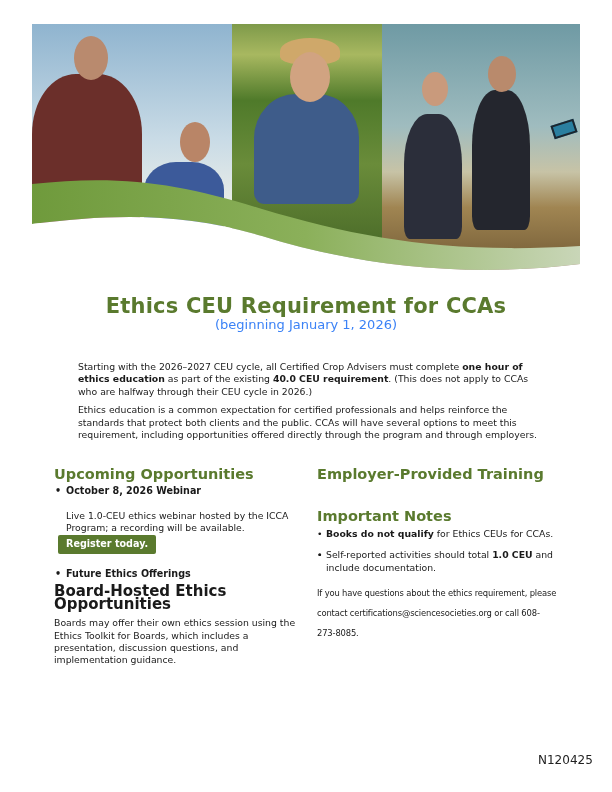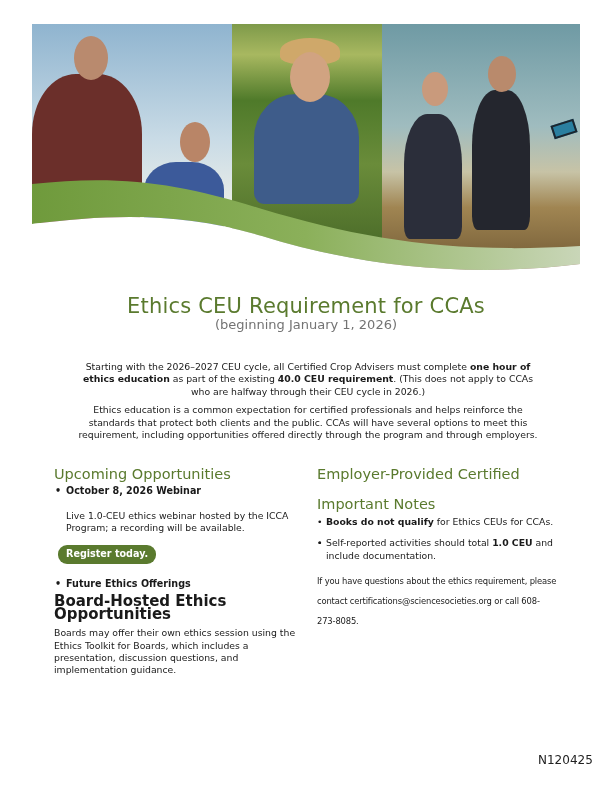--- a/index.html
+++ b/index.html
@@ -20,36 +20,36 @@
   .p3h { left: 258px; top: 28px; width: 40px; height: 50px; border-radius: 50%; background: #d1a381; }
   .p3hat { left: 248px; top: 14px; width: 60px; height: 26px; border-radius: 50% 50% 30% 30%; background: #cfa86a; }
   .p4 { left: 372px; top: 90px; width: 58px; height: 125px; background: #2b2e3a; }
   .p4h { left: 390px; top: 48px; width: 26px; height: 34px; border-radius: 50%; background: #c99a7c; }
   .p5 { left: 440px; top: 66px; width: 58px; height: 140px; background: #24262e; }
   .p5h { left: 456px; top: 32px; width: 28px; height: 36px; border-radius: 50%; background: #b98a6c; }
   .tablet { position: absolute; left: 520px; top: 98px; width: 24px; height: 14px; background: #2a7fa0; transform: rotate(-18deg); border: 2px solid #1b2630; }
   .wave { position: absolute; left: 0; top: 0; width: 548px; height: 255px; }
 
   .title-block { position: absolute; left: 0; top: 294px; width: 612px; text-align: center; }
-  .title { font-family: "DejaVu Sans", sans-serif; font-weight: normal; font-size: 21px; color: #5a7a2e; letter-spacing: 0.2px; }
-  .subtitle { font-size: 13px; color: #737373; margin-top: -1px; }
+  .title { font-family: "DejaVu Sans", sans-serif; font-weight: bold; font-size: 21px; color: #5a7a2e; letter-spacing: 0.2px; }
+  .subtitle { font-size: 13px; color: #3b82f6; margin-top: -1px; }
 
-  .intro { position: absolute; left: 78px; top: 361px; width: 460px; font-size: 9.3px; line-height: 12.4px; text-align: center; }
+  .intro { position: absolute; left: 78px; top: 361px; width: 460px; font-size: 9.3px; line-height: 12.4px; }
   .intro p { margin-bottom: 6px; }
   .intro b { font-weight: bold; }
 
   .col { position: absolute; font-size: 9.3px; line-height: 12.4px; }
   .col-left { left: 54px; top: 468px; width: 244px; }
   .col-right { left: 317px; top: 468px; width: 240px; }
 
-  .section-heading { font-weight: normal; font-size: 14.5px; color: #5a7a2e; margin-bottom: 5px; }
+  .section-heading { font-weight: bold; font-size: 14.5px; color: #5a7a2e; margin-bottom: 5px; }
   .bullet-head { font-weight: bold; font-size: 9.6px; position: relative; padding-left: 12px; }
   .bullet-head .dot { position: absolute; left: 1px; top: 0; }
   .indent { padding-left: 12px; margin-top: 12px; }
-  .register-btn { display: inline-block; margin-top: 10px; margin-left: 4px; background: #5a7a2e; color: #ffffff; font-weight: bold; font-size: 9.6px; padding: 3px 8px 4px 8px; border-radius: 9px; cursor: pointer; }
+  .register-btn { display: inline-block; margin-left: 4px; background: #5a7a2e; color: #ffffff; font-weight: bold; font-size: 9.6px; padding: 3px 8px 4px 8px; border-radius: 2px; cursor: pointer; }
   .sub-heading { font-weight: bold; font-size: 15px; margin-top: 4px; margin-bottom: 7px; }
 
   .notes-list { list-style: none; }
   .notes-list li { position: relative; padding-left: 9px; margin-bottom: 9px; }
   .notes-list li .dot { position: absolute; left: 0; top: 0; }
   .contact { font-size: 8.4px; line-height: 20px; letter-spacing: -0.15px; }
 
   .footer-code { position: absolute; left: 538px; top: 753px; font-size: 12px; color: #222; }
 </style>
 </head>
@@ -107,23 +107,23 @@
   <div class="bullet-head" style="margin-top:14px;">
     <span class="dot">•</span>
     <span>Future Ethics Offerings</span>
   </div>
 
   <div class="sub-heading" style="margin-top:5px;">Board-Hosted Ethics Opportunities</div>
   <div>Boards may offer their own ethics session using the Ethics Toolkit for Boards, which includes a presentation, discussion questions, and implementation guidance.</div>
 </div>
 
 <div class="col col-right">
-  <div class="section-heading">Employer-Provided Certified</div>
+  <div class="section-heading">Employer-Provided Training</div>
 
-  <div class="section-heading" style="margin-top:18px;">Important Notes</div>
+  <div class="section-heading" style="margin-top:30px;">Important Notes</div>
   <ul class="notes-list">
     <li>
       <span class="dot">•</span>
       <b>Books do not qualify</b><span> for Ethics CEUs for CCAs.</span>
     </li>
     <li>
       <span class="dot">•</span>
     </li>
     <li>
       <span class="dot">•</span>

